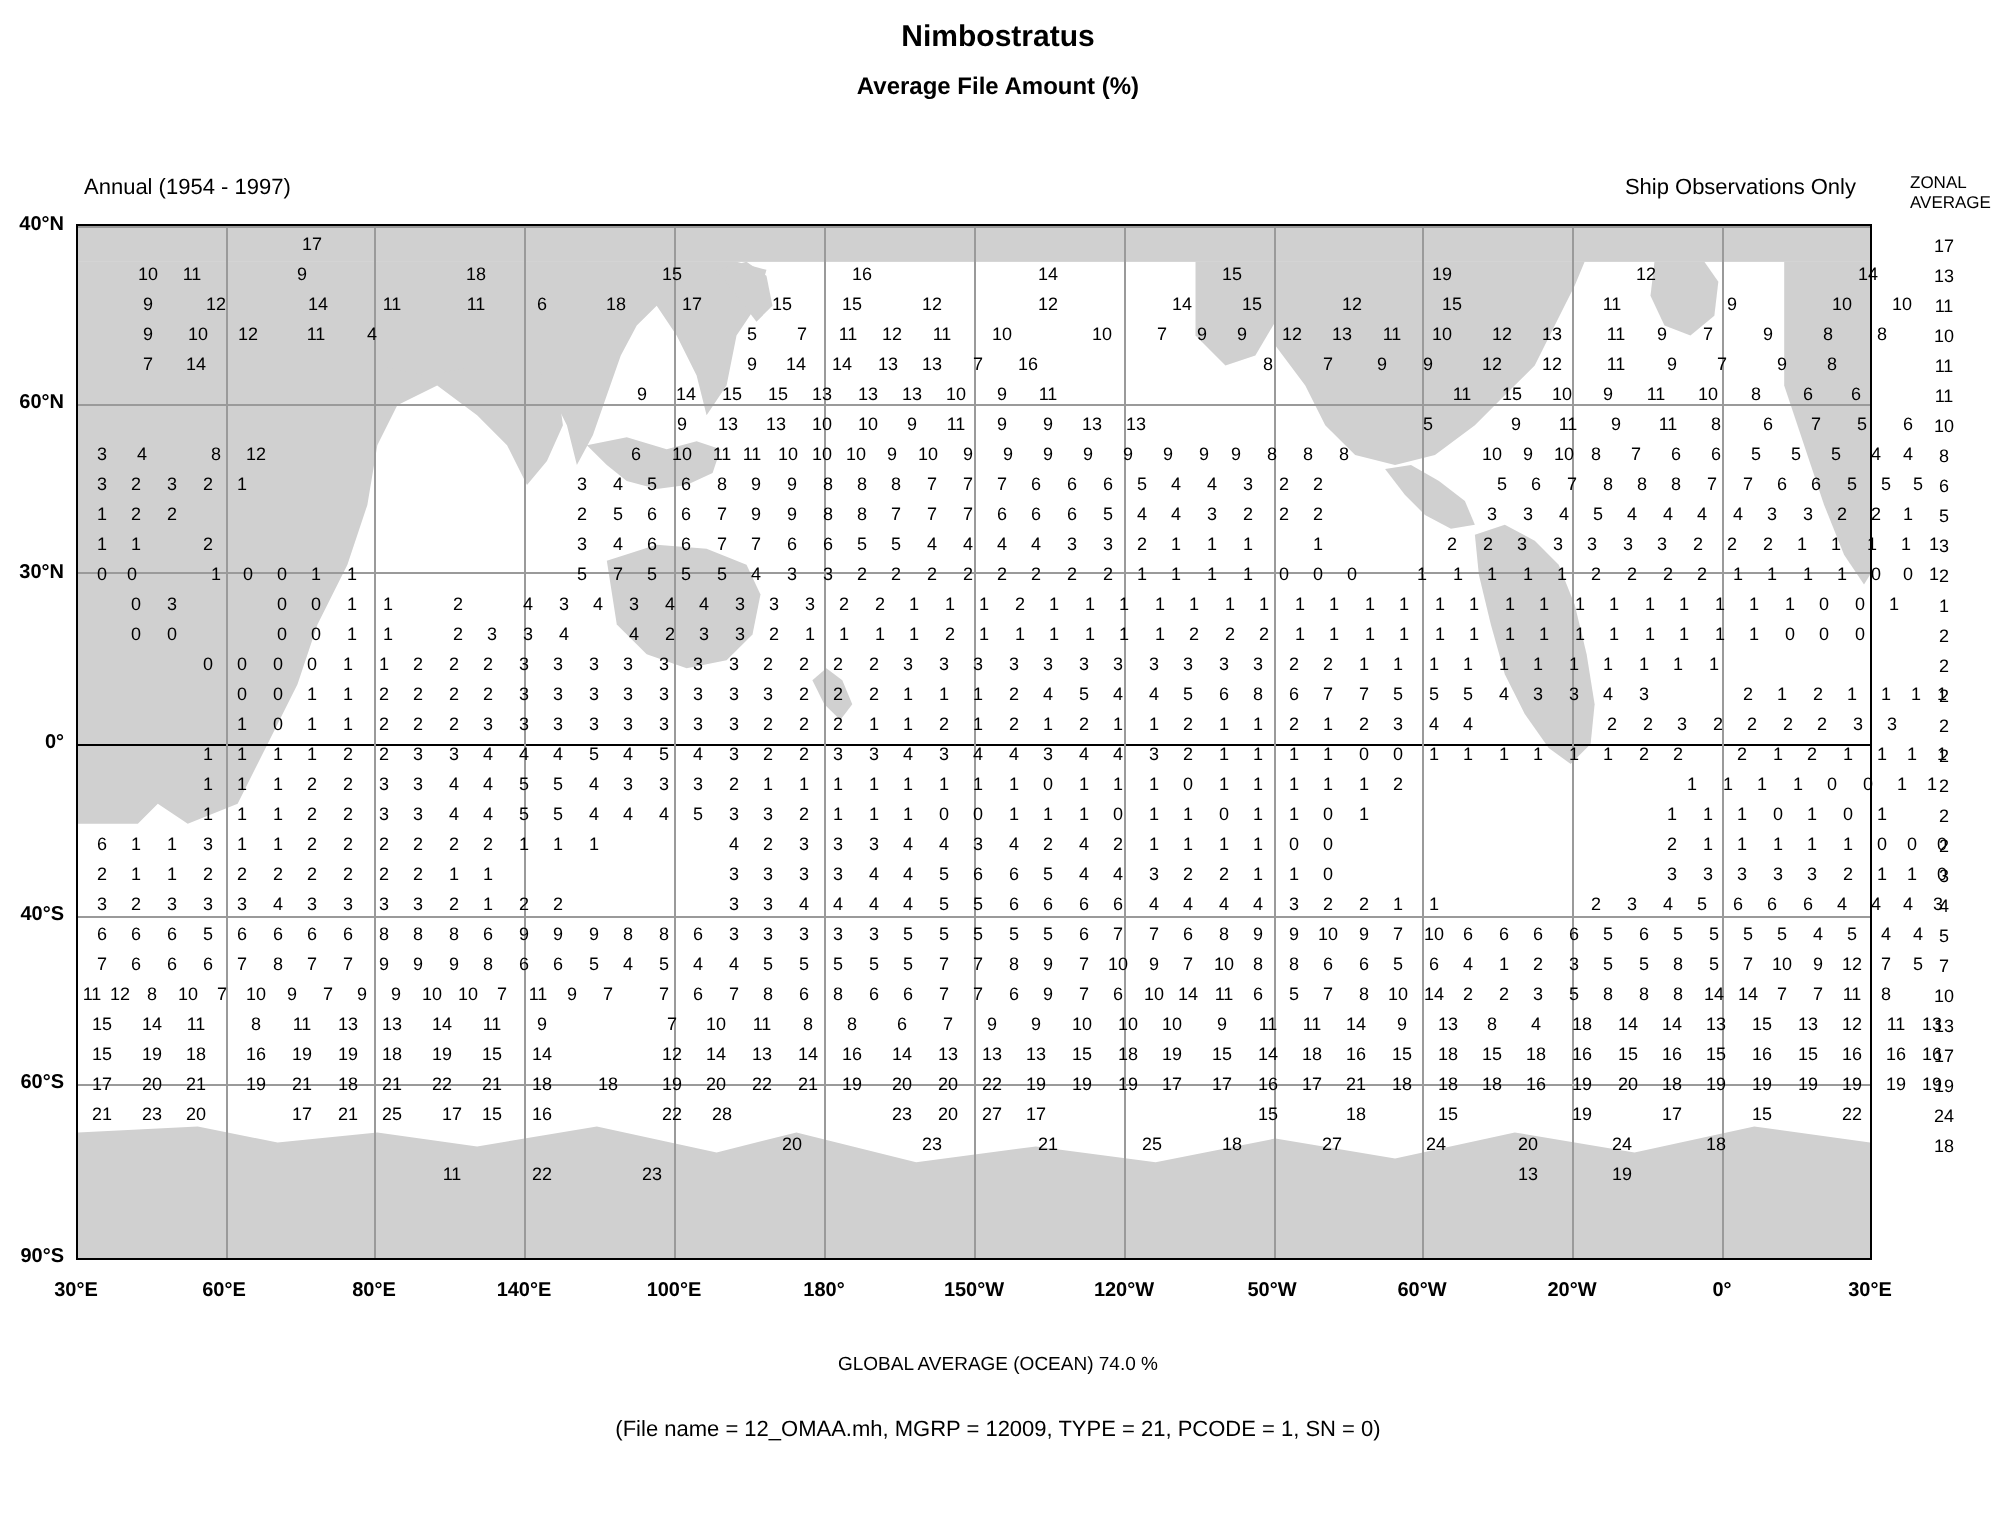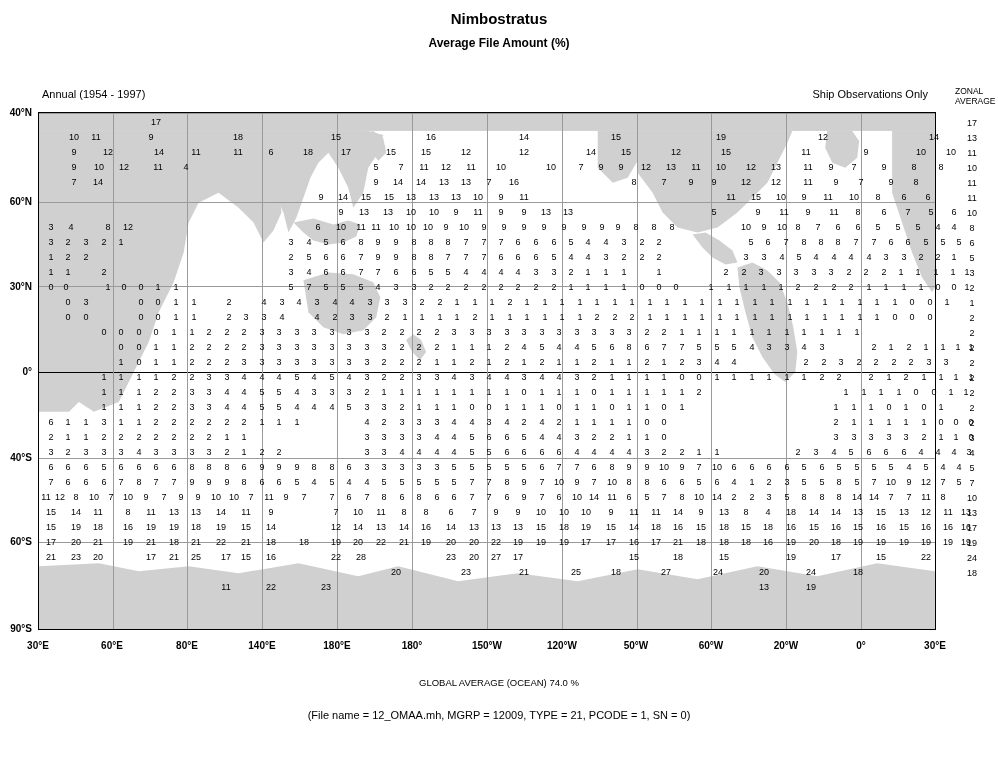--- a/index.html
+++ b/index.html
@@ -1342,21 +1342,21 @@
 <div class="ylab" style="top:281px">30°N</div>
 <div class="ylab" style="top:366px">0°</div>
 <div class="ylab" style="top:452px">40°S</div>
 <div class="ylab" style="top:536px">60°S</div>
 <div class="ylab" style="top:623px">90°S</div>
 
 <div class="xlab" style="left:8px">30°E</div>
 <div class="xlab" style="left:82px">60°E</div>
 <div class="xlab" style="left:157px">80°E</div>
 <div class="xlab" style="left:232px">140°E</div>
-<div class="xlab" style="left:307px">180°E</div>
+<div class="xlab" style="left:307px">100°E</div>
 <div class="xlab" style="left:382px">180°</div>
 <div class="xlab" style="left:457px">150°W</div>
 <div class="xlab" style="left:532px">120°W</div>
 <div class="xlab" style="left:606px">50°W</div>
 <div class="xlab" style="left:681px">60°W</div>
 <div class="xlab" style="left:756px">20°W</div>
 <div class="xlab" style="left:831px">0°</div>
 <div class="xlab" style="left:905px">30°E</div>
 
 <div id="zonal">

